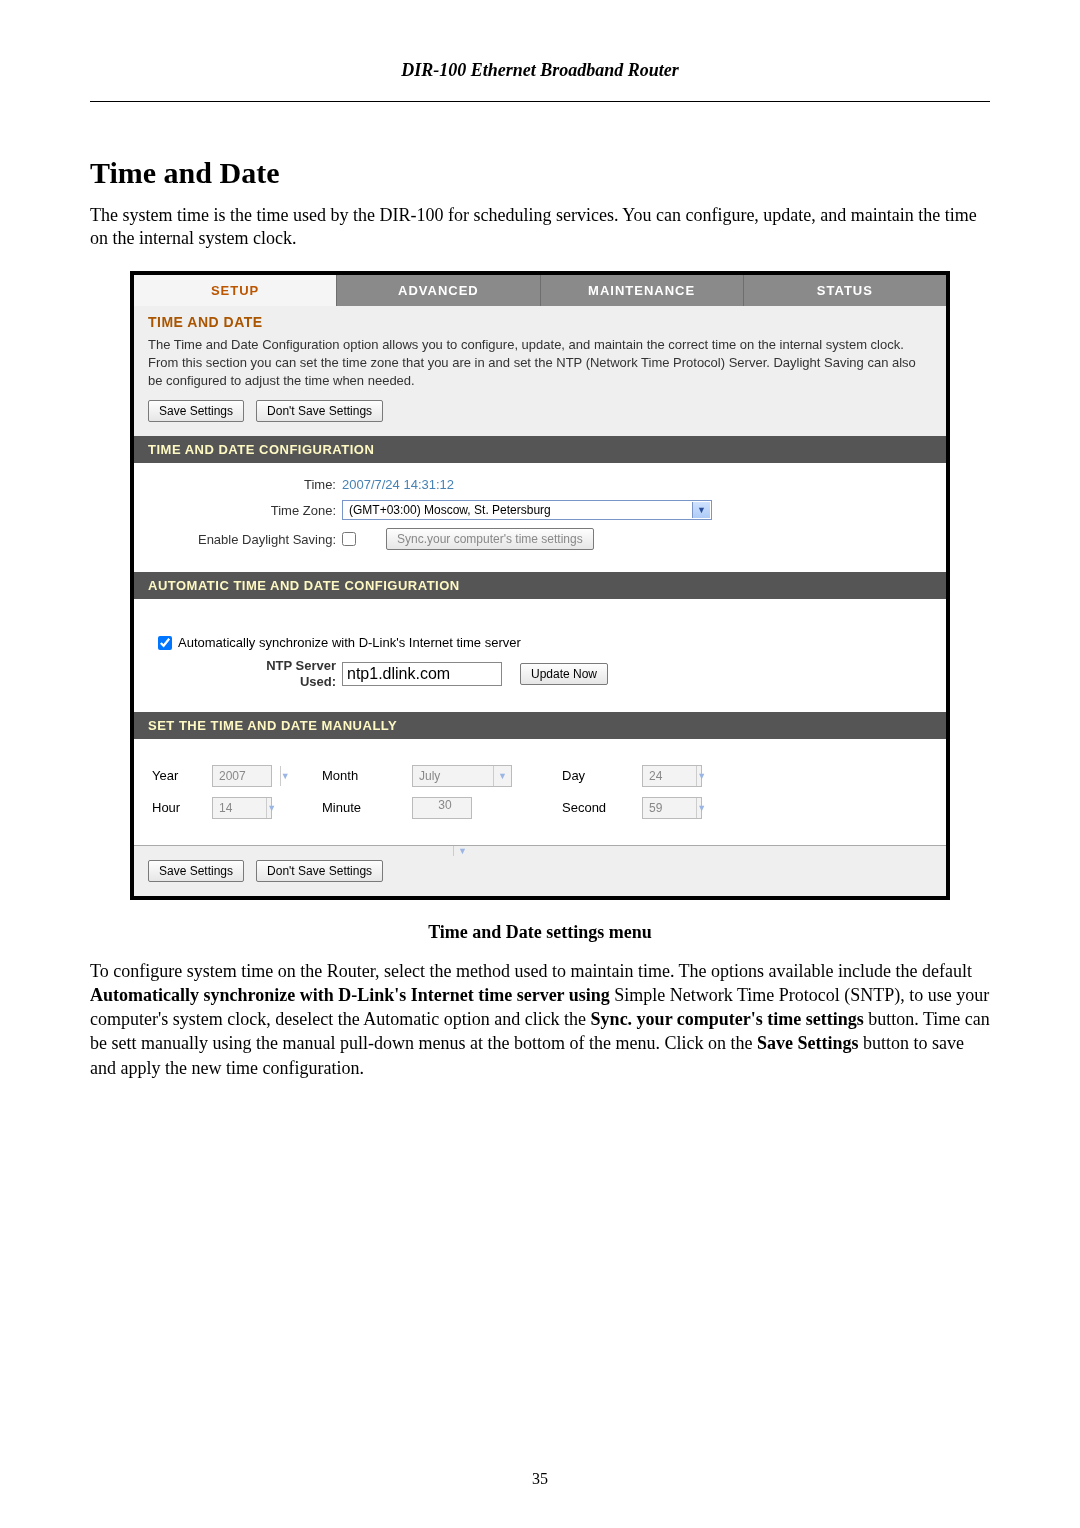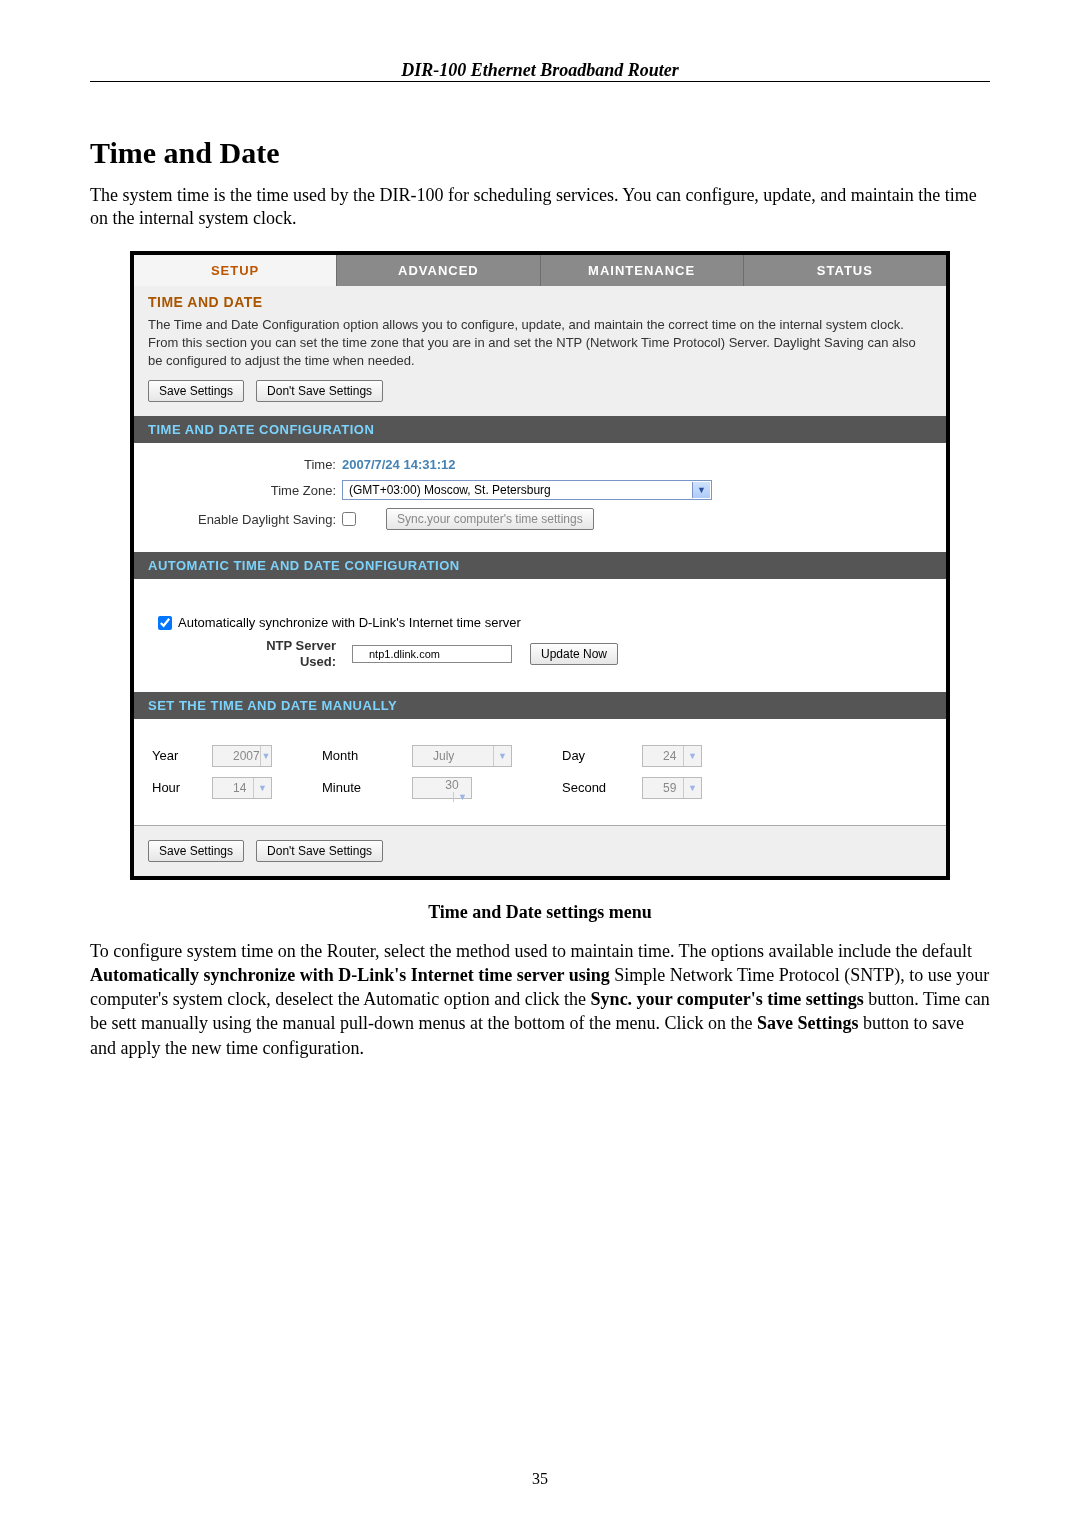--- a/index.html
+++ b/index.html
@@ -6,21 +6,21 @@
   body {
     font-family: "Times New Roman", serif;
     background: #fff;
     width: 1080px;
     height: 1528px;
     padding: 60px 90px 40px 90px;
     position: relative;
   }
   .header-line {
     border-bottom: 1px solid #000;
-    padding-bottom: 0;
+    padding-bottom: 20px;
     text-align: center;
     font-style: italic;
     font-weight: bold;
     font-size: 18px;
     margin-bottom: 54px;
   }
   h1.page-title {
     font-size: 30px;
     font-weight: bold;
     margin-bottom: 14px;
@@ -84,21 +84,21 @@
     border: 1px solid #7a7a7a;
     padding: 3px 10px;
     font-family: Verdana, Geneva, sans-serif;
     font-size: 12px;
     cursor: pointer;
     border-radius: 2px;
   }
   .btn.disabled { color:#888; }
   .bar {
     background: #555555;
-    color: #7dd3fc;
+    color: #fef9c3;
     font-weight: bold;
     font-size: 13px;
     padding: 6px 14px;
     letter-spacing: 0.5px;
   }
   .config-body {
     background: #fff;
     padding: 14px 18px;
   }
   .row-line {
@@ -107,57 +107,56 @@
     margin-bottom: 8px;
   }
   .lbl {
     width: 190px;
     text-align: right;
     padding-right: 6px;
     color: #333;
   }
   .time-val {
     color: #4682b4;
-    font-weight: bold;
+    font-weight: normal;
   }
   select.tz {
     width: 370px;
     font-family: Verdana, sans-serif;
     font-size: 12px;
     border: 1px solid #7a95c8;
     background: #fff;
     padding: 1px 2px;
   }
   .tz-wrap { position:relative; display:inline-block; }
   .tz-arrow {
     position:absolute; right:2px; top:2px; bottom:2px; width:18px;
     background: linear-gradient(#cfe2ff,#aecbf7);
     border-left:1px solid #7a95c8;
     display:flex; align-items:center; justify-content:center;
     color:#2a4f9a; font-size:9px; pointer-events:none;
   }
   input[type="checkbox"].cb { width:14px; height:14px; vertical-align:middle; }
   .ntp-input {
     width: 160px;
-    font-size: 11px;
-    padding: 2px 16px;
+    font-size: 16px;
+    padding: 2px 4px;
     border:1px solid #888;
-    margin-left:10px;
   }
   .manual-grid {
     display: grid;
     grid-template-columns: 60px 110px 90px 150px 80px 80px;
     row-gap: 10px;
     align-items: center;
   }
   .sel-disabled {
     display:inline-flex; align-items:center;
     border:1px solid #bbb; background:#f3f3f3;
     color:#888; font-size:12px; height:22px;
-    padding-left:20px; position:relative;
+    padding-left:6px; position:relative;gap:34px;
   }
   .sel-disabled .dd {
     width:18px; align-self:stretch; border-left:1px solid #ccc;
     display:flex; align-items:center; justify-content:center;
     margin-left:auto; color:#9bb6e4; font-size:9px;
   }
   .sel-w-sm { width:60px; }
   .sel-w-md { width:100px; }
   .caption {
     text-align: center;

